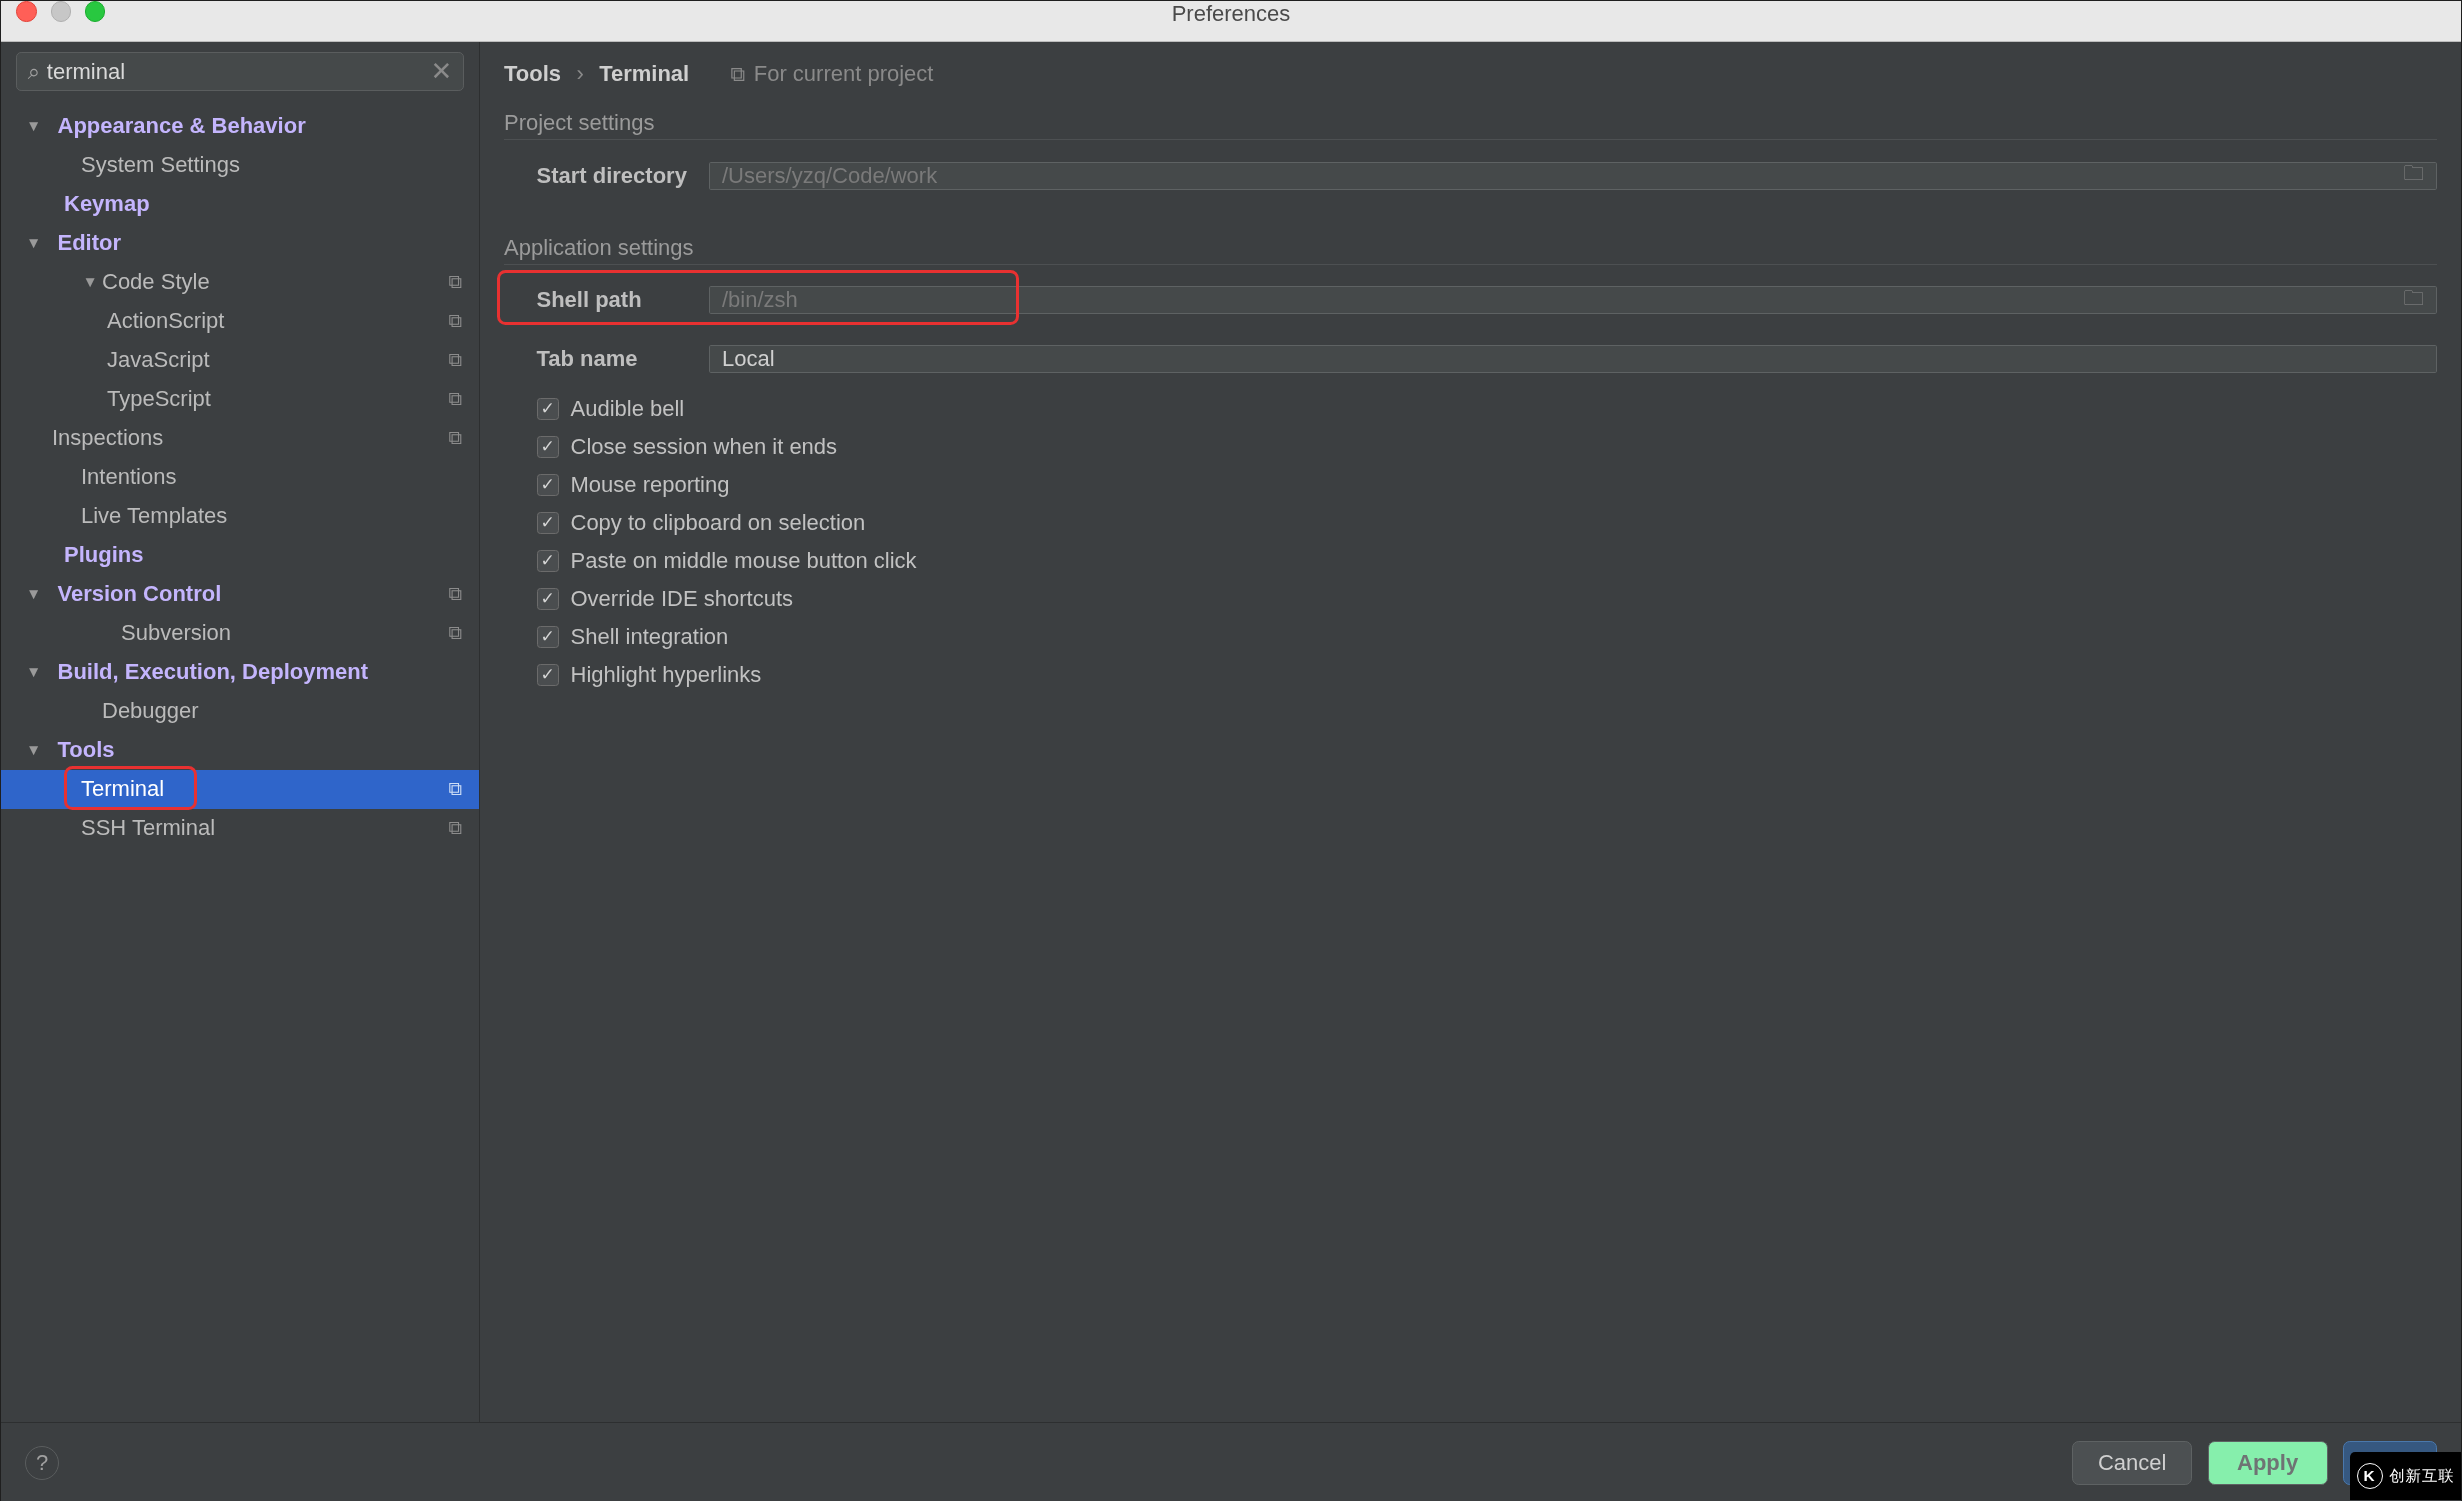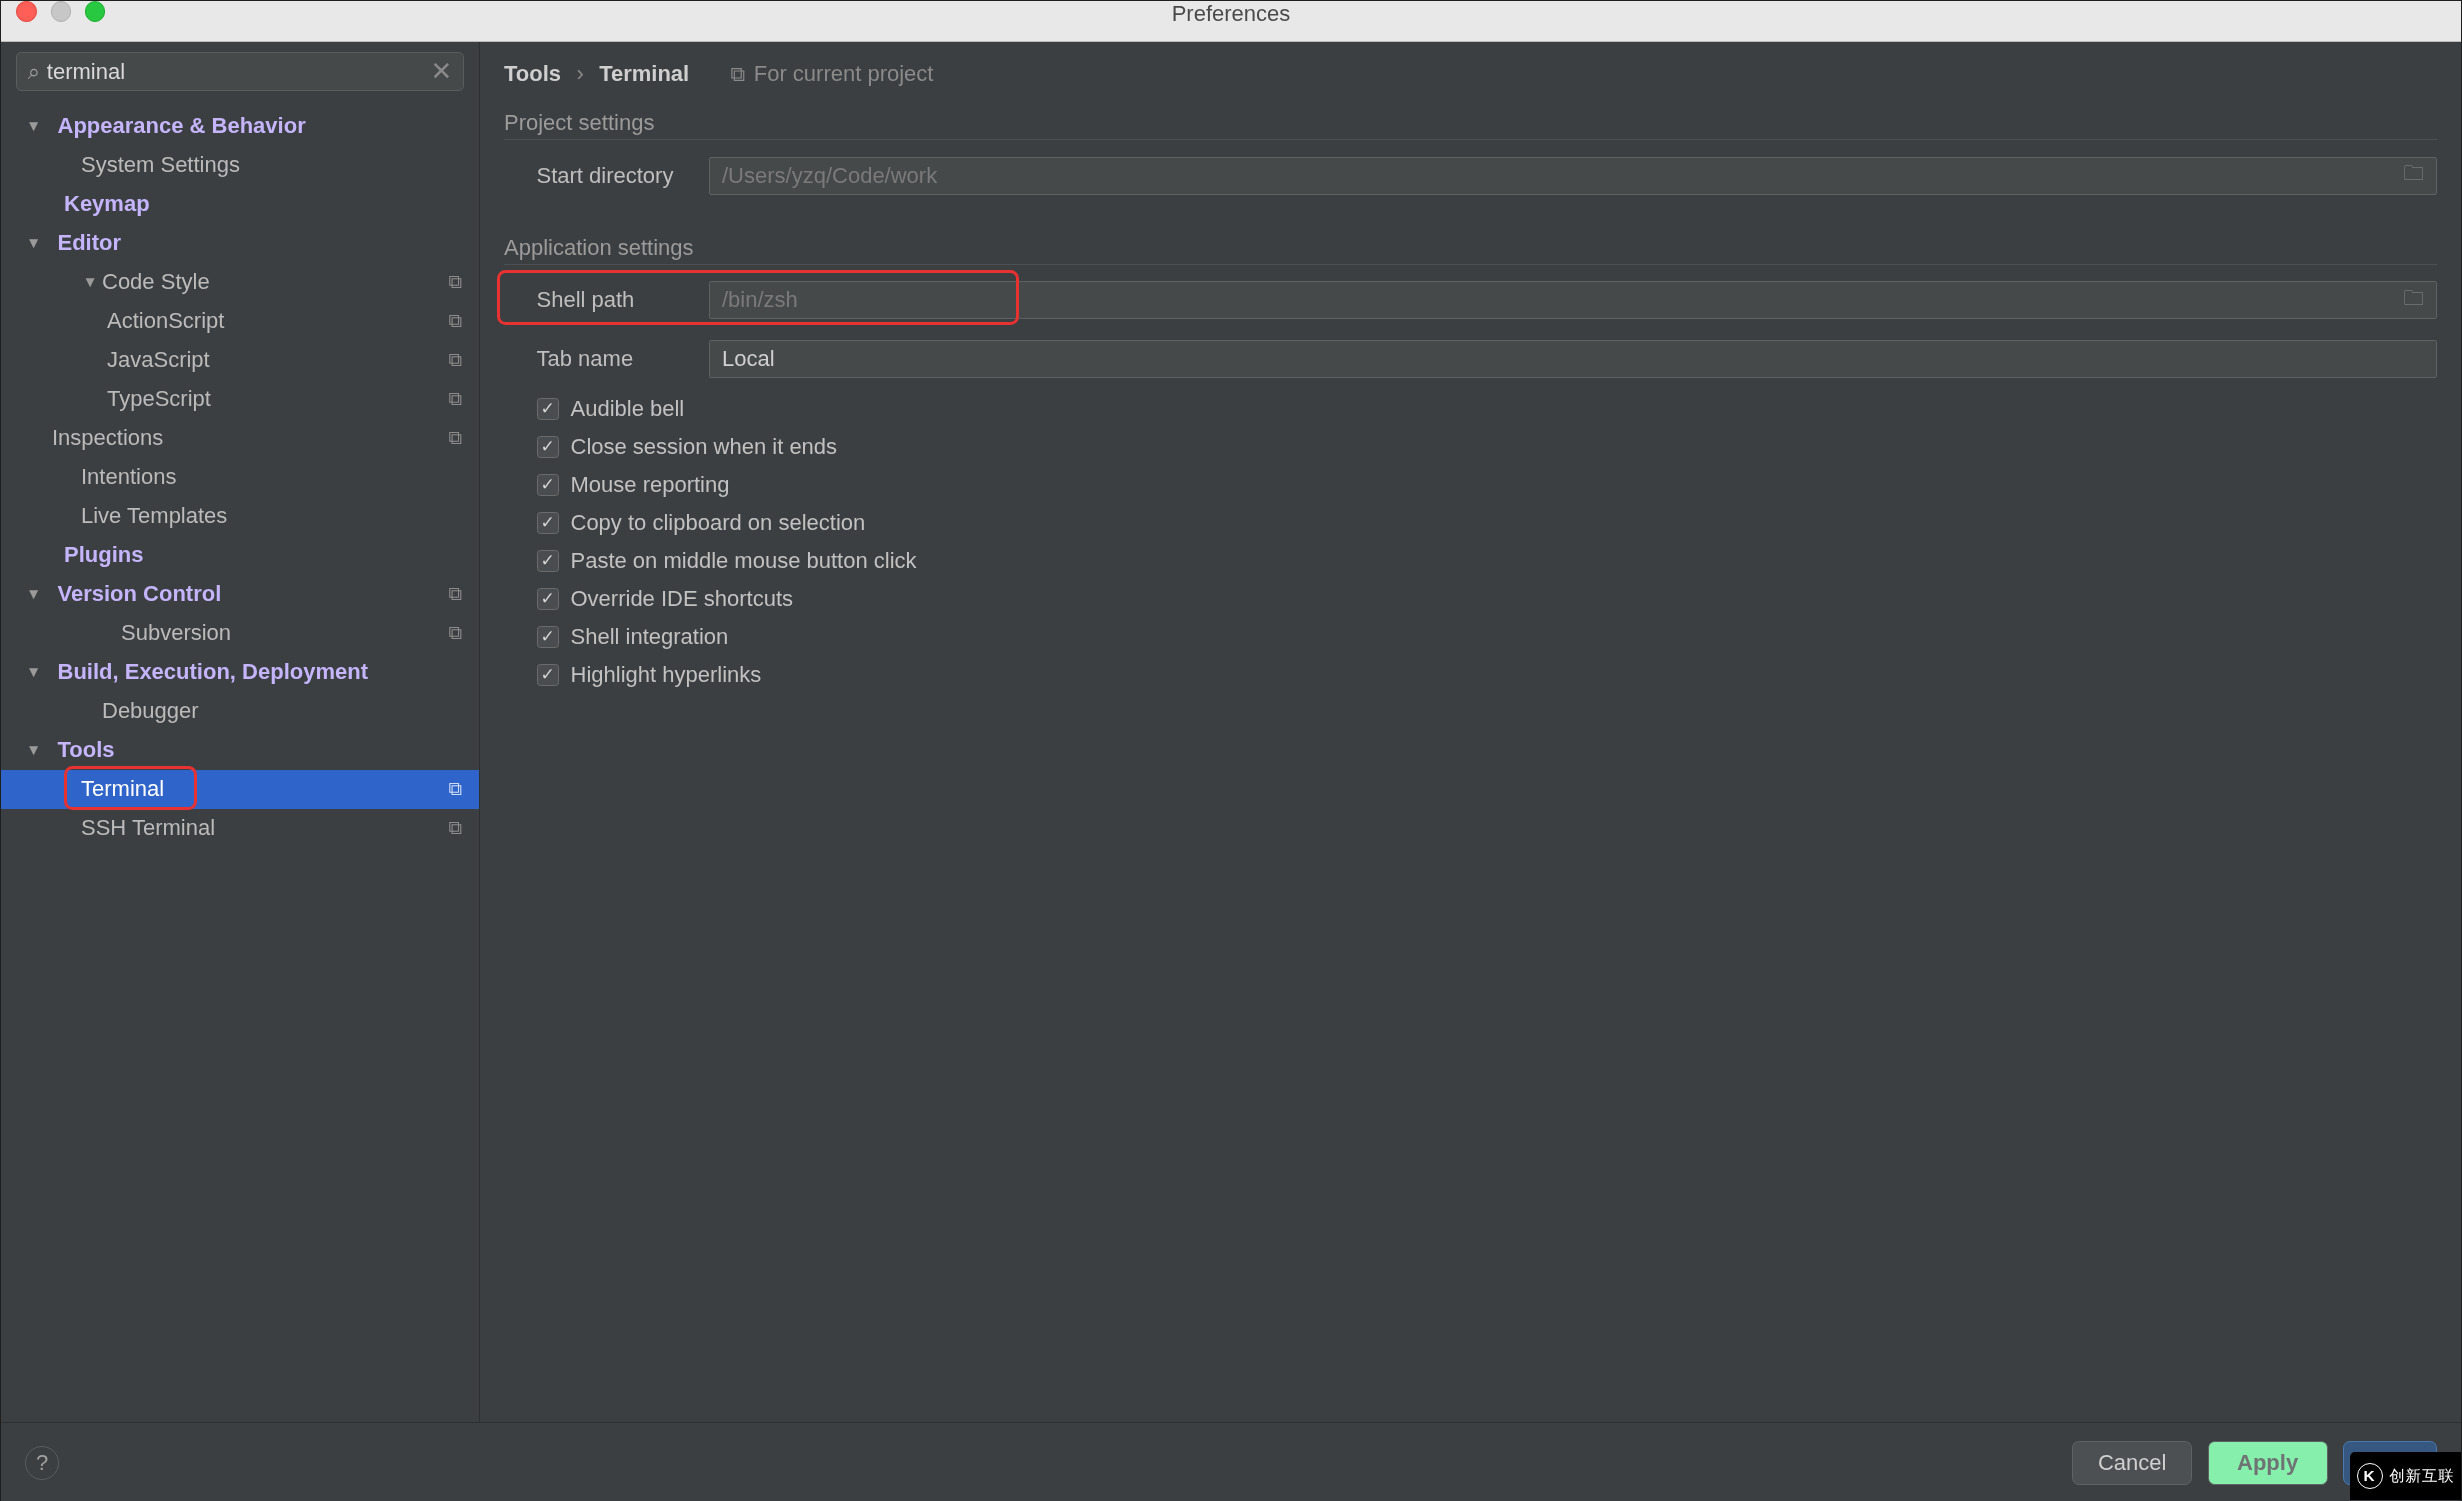--- a/index.html
+++ b/index.html
@@ -40,22 +40,22 @@
 .main { flex: 1; background: #3c3f41; padding: 0 24px 0 24px; display: flex; flex-direction: column; }
 .crumb { height: 63px; display: flex; align-items: center; gap: 15.4px; }
 .crumb .seg { font-weight: 600; color: #cfcfcf; }
 .crumb .sep { color: #8a8a8a; }
 .crumb .proj { color: #8a8a8a; display: flex; align-items: center; gap: 8.5px; margin-left: 26px; }
 .crumb .proj .icn { font-size: 20.5px; }
 
 .section-title { color: #9b9b9b; font-size: 22px; margin-top: 5.1px; margin-bottom: 1.7px; padding-bottom: 3.4px; border-bottom: 0.9px solid #4d5052; }
 
 .field { display: flex; align-items: center; height: 50px; margin-top: 8.5px; }
-.field .flabel { width: 205px; text-align: left; padding-left: 32.5px; color: #bfbfbf; }
-.field .fbox { flex: 1; height: 38px; background: #45494a; border: 0.9px solid #5e6263; border-radius: 1.7px; display: flex; align-items: center; padding: 0 12px; position: relative; }
+.field .flabel { width: 205px; text-align: left; padding-left: 32.5px; color: #bfbfbf; font-weight: bold; }
+.field .fbox { flex: 1; height: 28px; background: #45494a; border: 0.9px solid #5e6263; border-radius: 1.7px; display: flex; align-items: center; padding: 0 12px; position: relative; }
 .field .fbox input { flex: 1; background: transparent; border: none; outline: none; font-size: 22px; color: #d0d0d0; }
 .field .fbox input::placeholder { color: #7a7a7a; }
 .field .fbox .foldericn { color: #8b8b8b; font-size: 20.5px; }
 
 .checks { margin-top: 12px; padding-left: 32.5px; display: flex; flex-direction: column; gap: 12px; }
 .chk { display: flex; align-items: center; gap: 12px; color: #c2c2c2; }
 .chk .box { width: 22px; height: 22px; border: 0.9px solid #6b6b6b; border-radius: 3.4px; background: #4a4d4f; display: flex; align-items: center; justify-content: center; color: #d5d5d5; font-size: 17px; }
 
 .shell-row-wrap { position: relative; }
 .shell-highlight { position: absolute; top: -5.1px; left: -6.8px; width: 522px; height: 55px; border: 3.4px solid #e83131; border-radius: 8.5px; pointer-events: none; }

